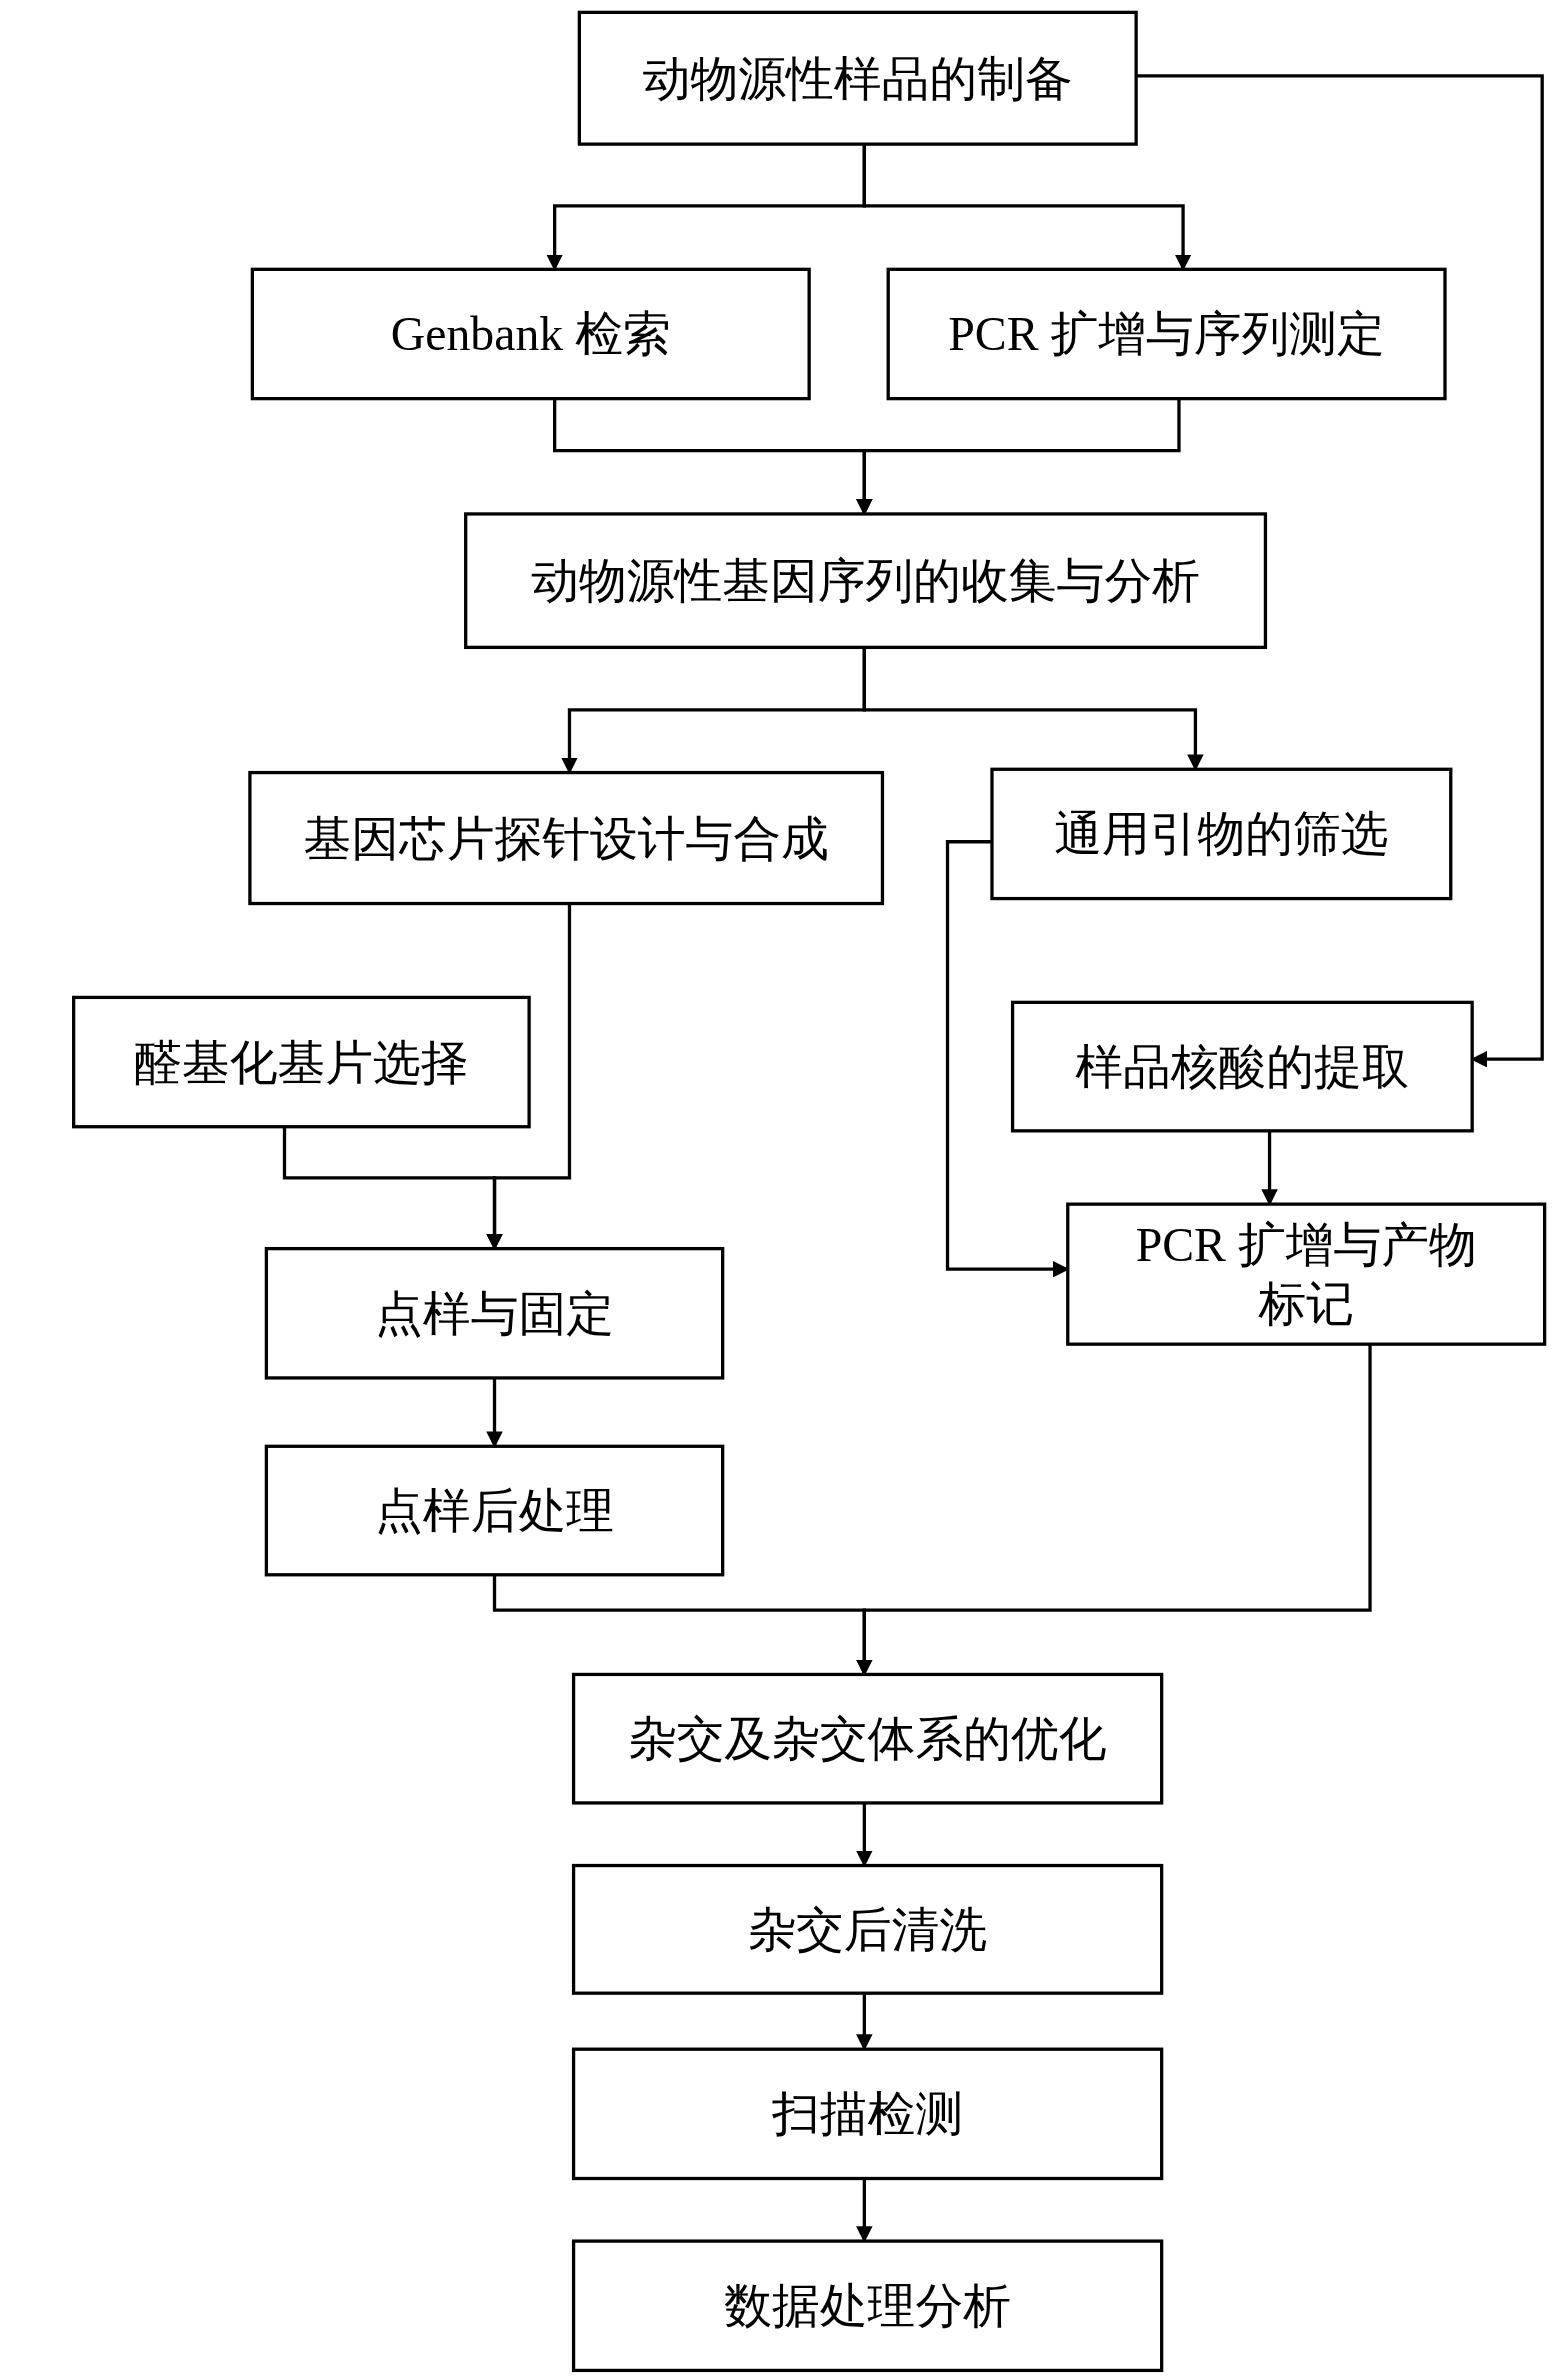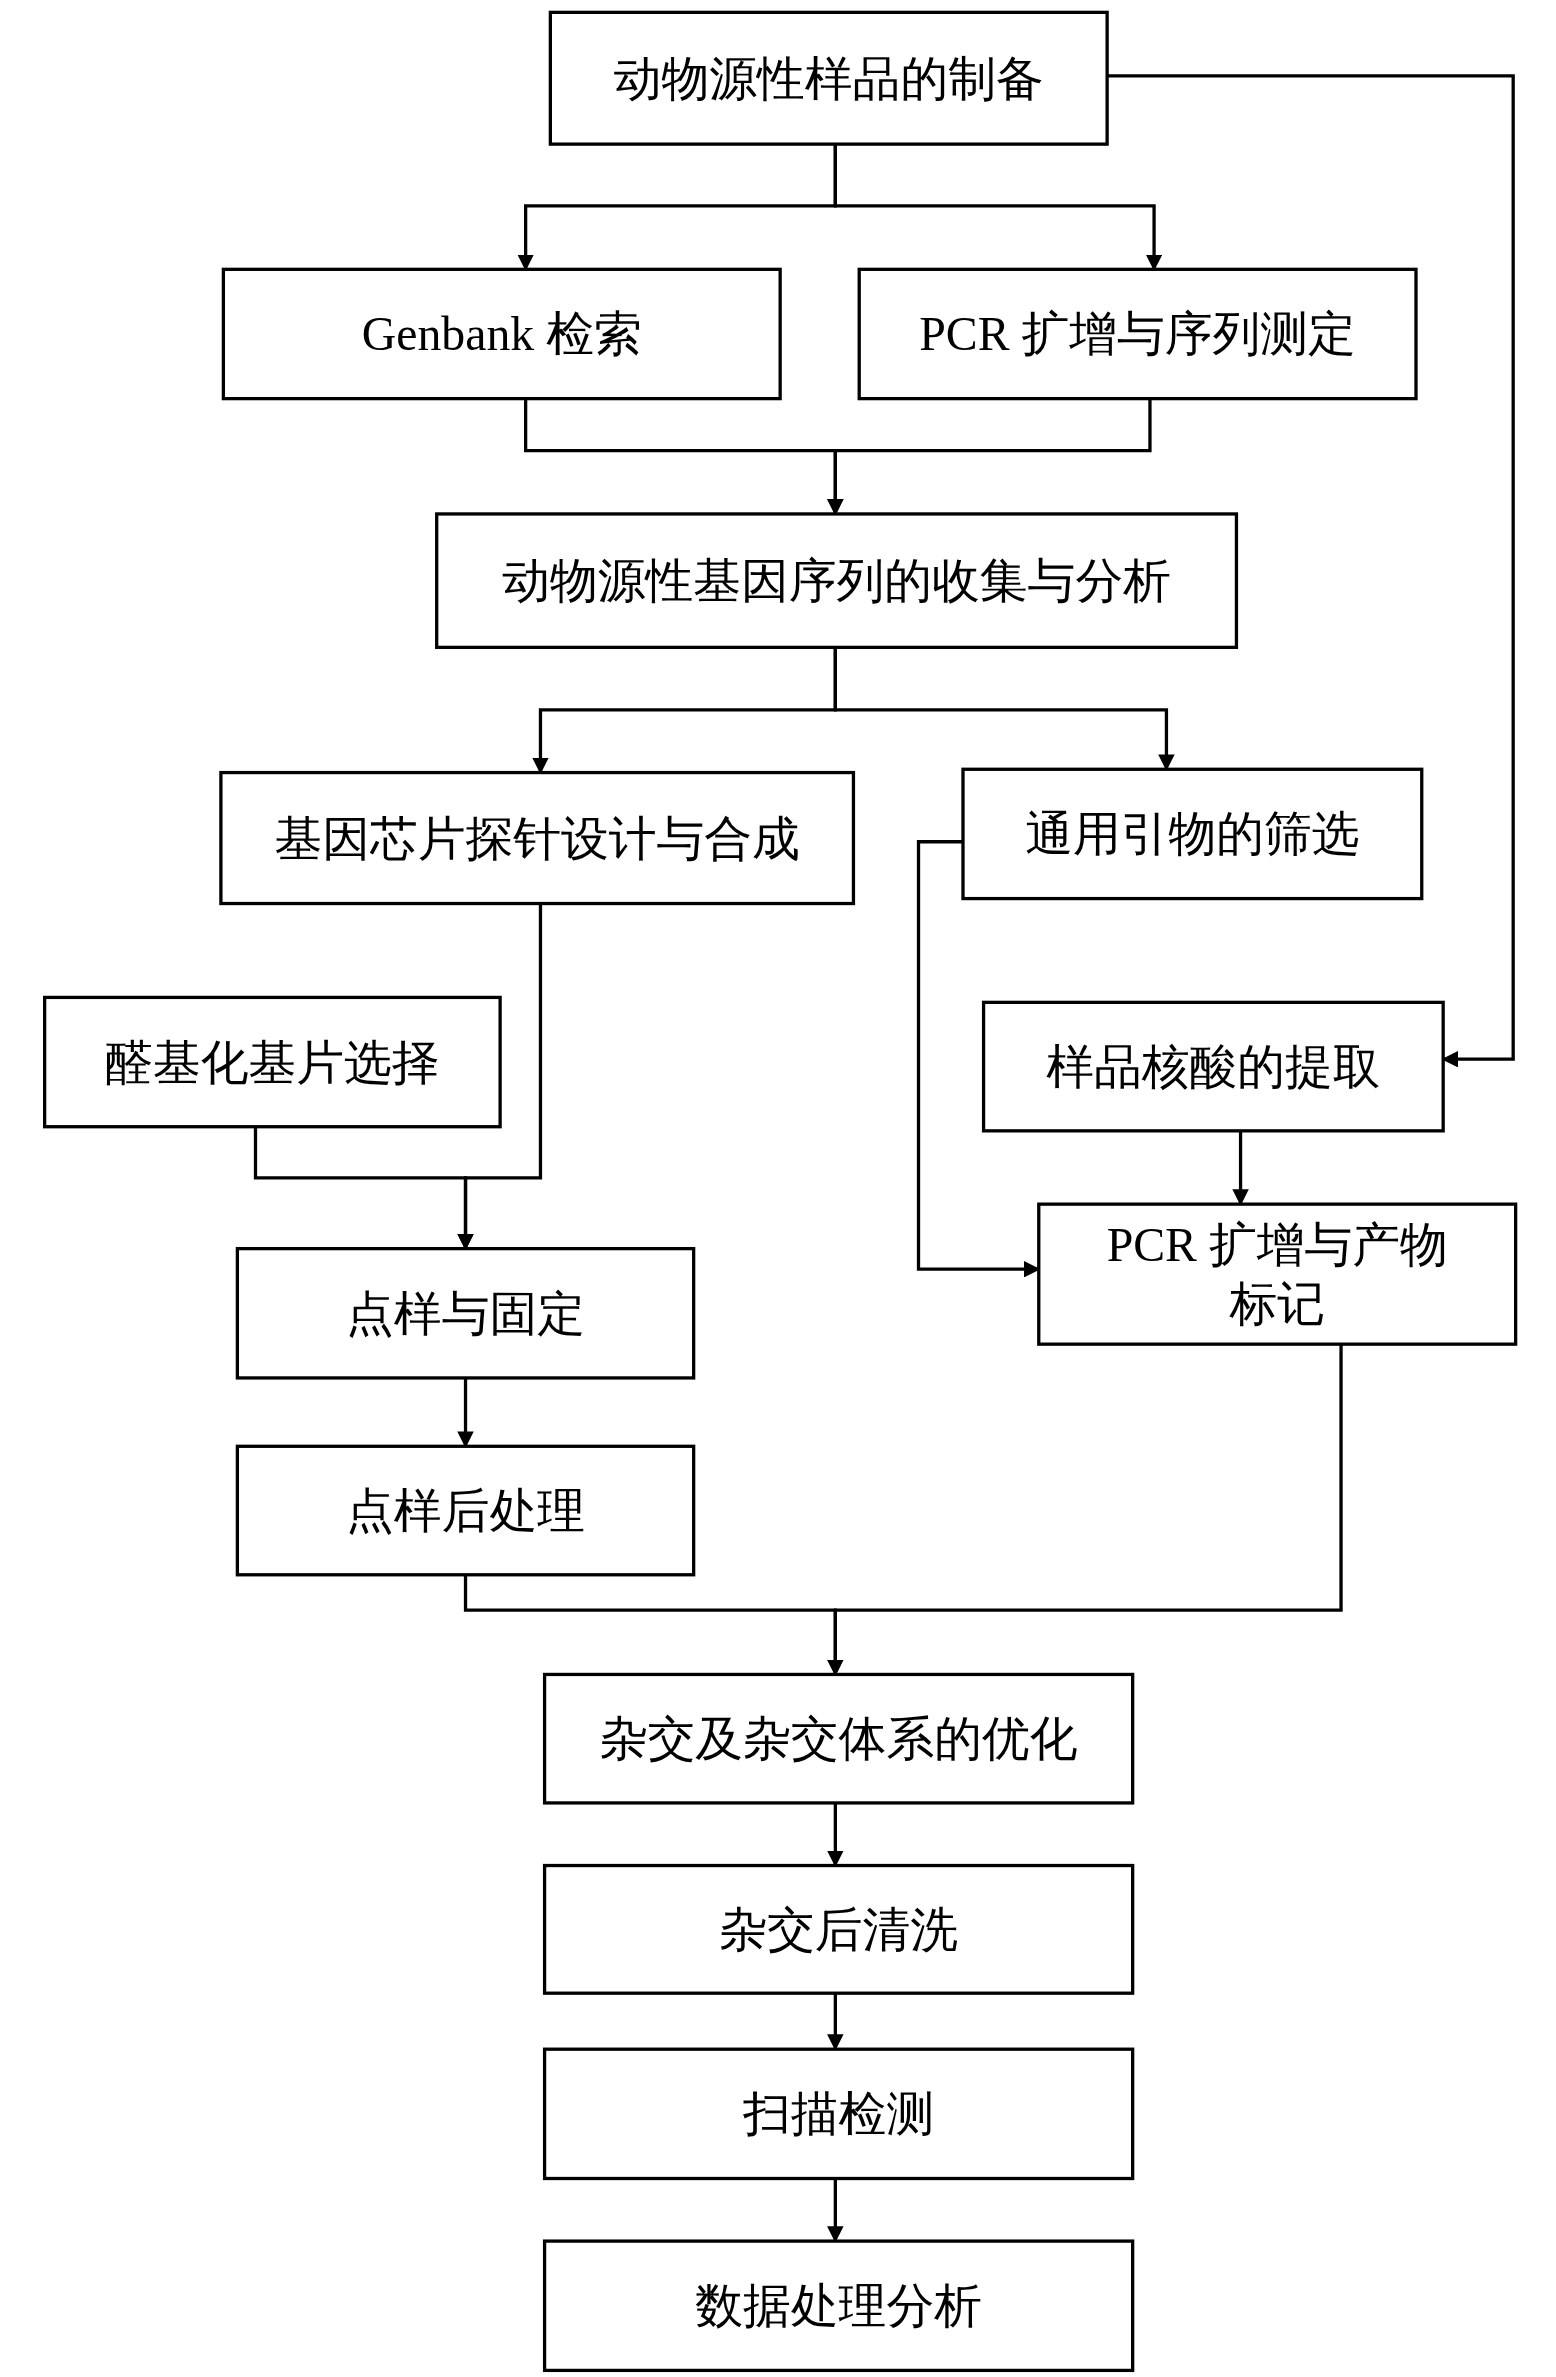--- a/index.html
+++ b/index.html
@@ -1,16 +1,16 @@
 <!DOCTYPE html>
 <html style="font-size:13px"><head>
 <meta charset="utf-8">
 <style>
   html,body{margin:0;padding:0;background:#fff;}
-  #canvas{width:1291px;height:2377px;position:relative;}
+  #canvas{width:1291px;height:2377px;position:relative;padding-left:29px;}
   svg{display:block;}
   .box{fill:#fff;stroke:#000;stroke-width:4;}
   .edge{fill:none;stroke:#000;stroke-width:4;}
   .lbl{font-family:"Liberation Serif","DejaVu Serif",serif;font-size:58px;fill:#000;}
 </style>
 </head>
 <body>
 
 <div id="canvas">
 <svg id="diagram" width="1557" height="2377" viewBox="0 0 1890 2886" xmlns="http://www.w3.org/2000/svg">

